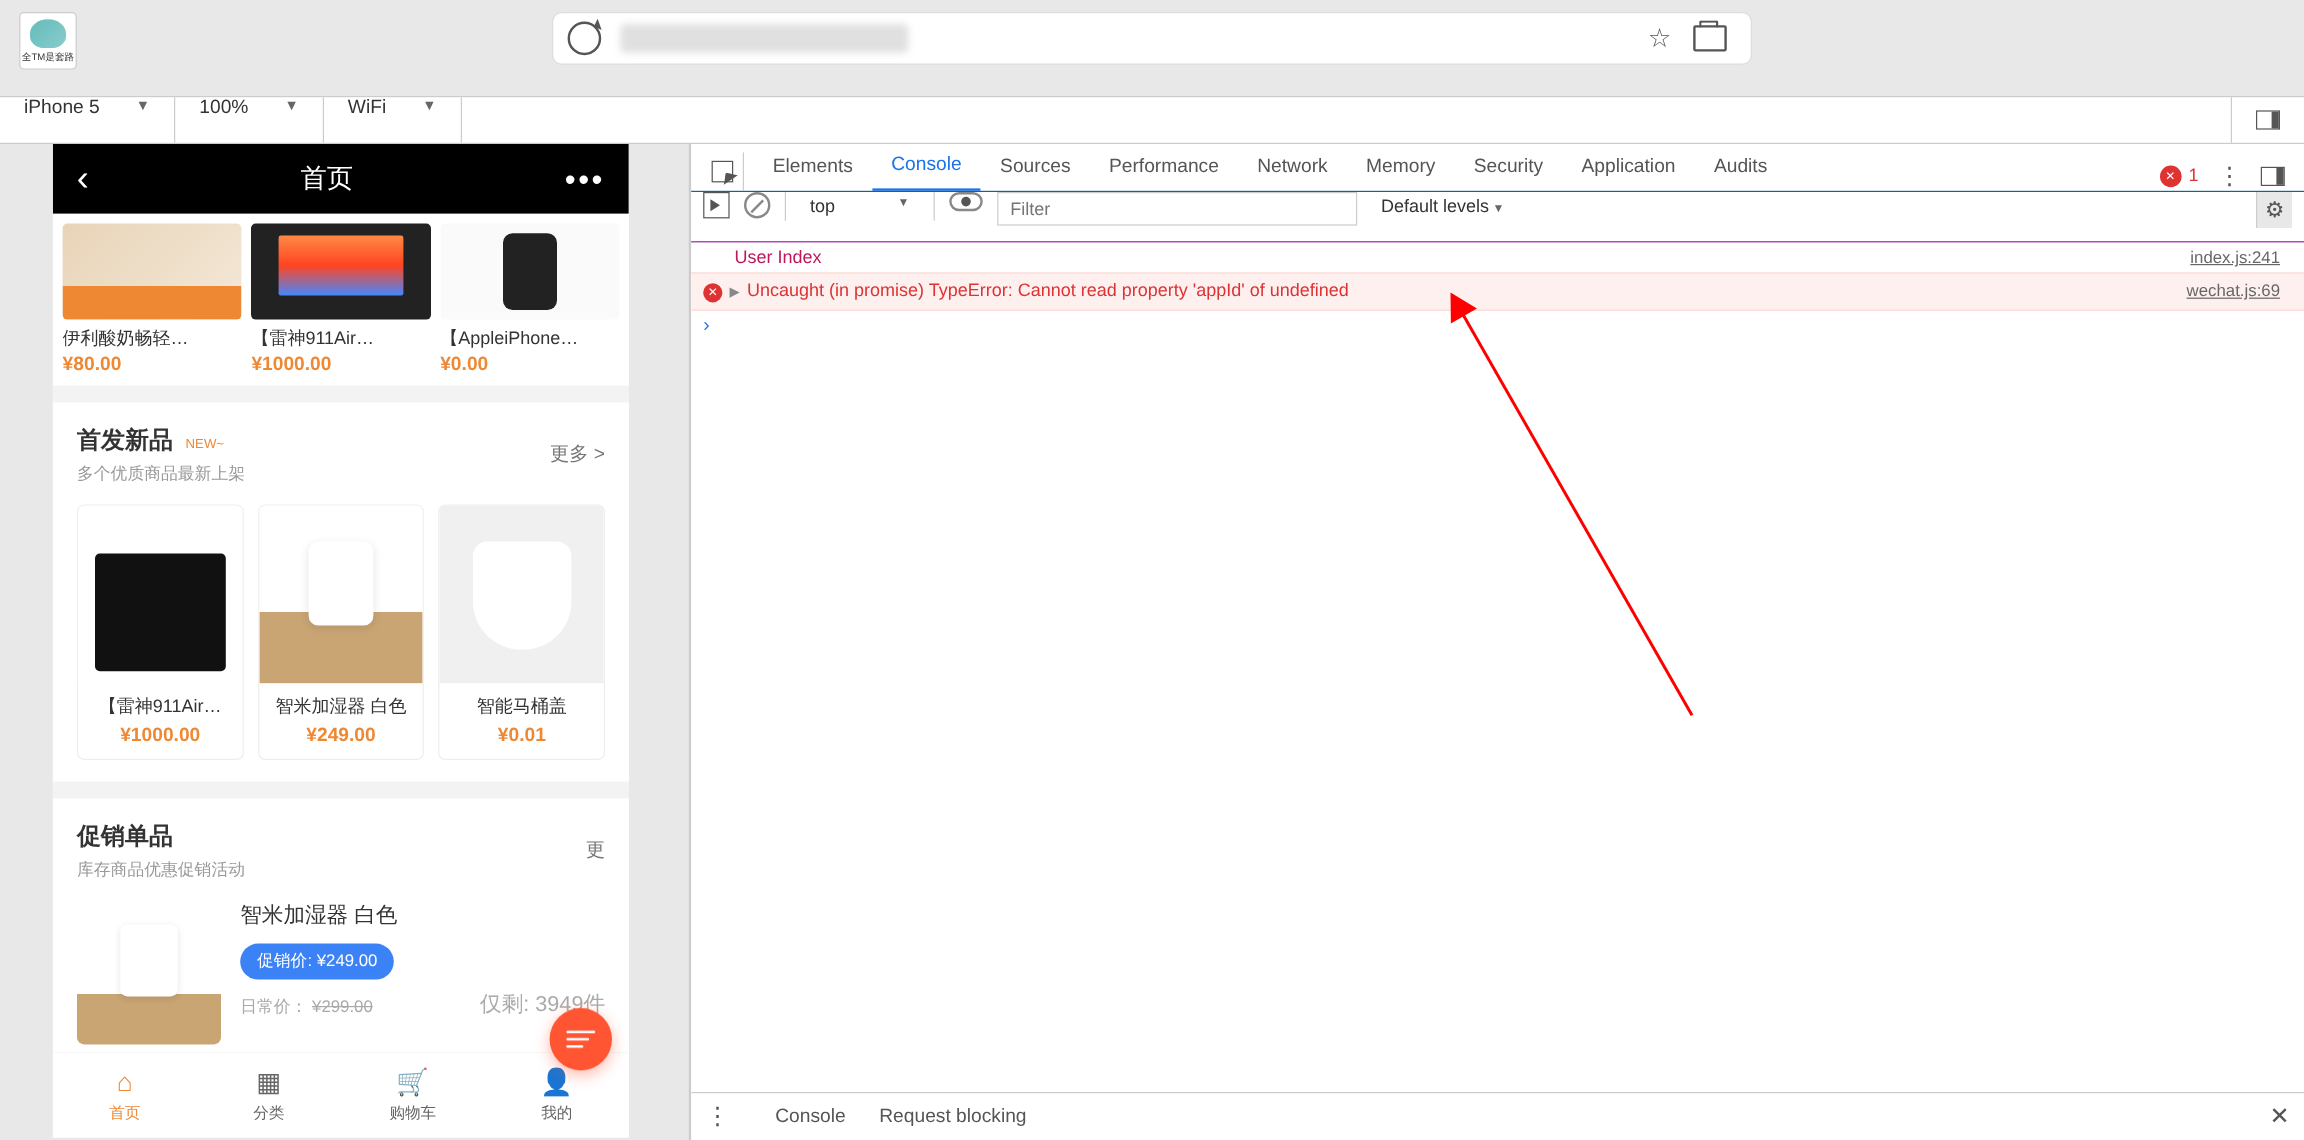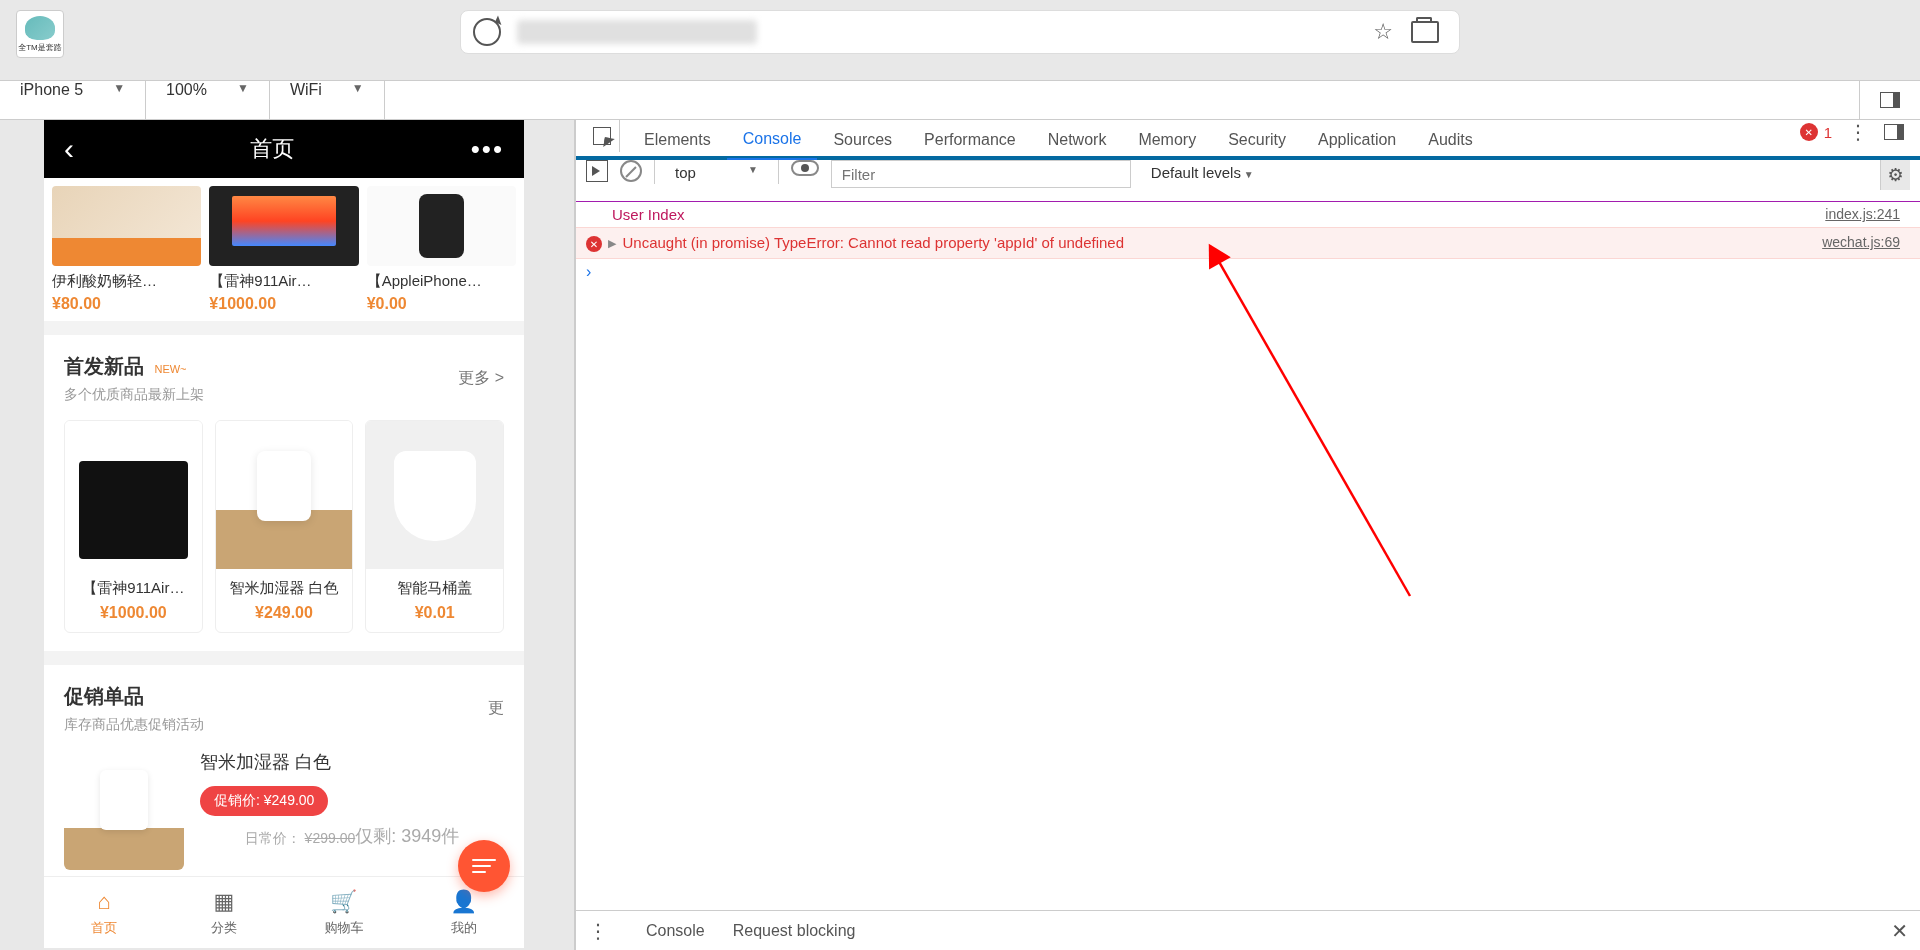--- a/index.html
+++ b/index.html
@@ -64,35 +64,35 @@
 .gimg.humid::after{content:"";position:absolute;top:30px;left:30%;width:40%;height:70px;background:#fff;border-radius:8px;box-shadow:0 2px 8px rgba(0,0,0,.1)}
 .gimg.toilet{background:#f0f0f0}
 .gimg.toilet::after{content:"";position:absolute;top:30px;left:20%;width:60%;height:90px;background:#fff;border-radius:12px 12px 40px 40px}
 .gname{font-size:15px;color:#333;white-space:nowrap;overflow:hidden;text-overflow:ellipsis;padding:0 6px}
 .gprice{font-size:16px;color:#e83;font-weight:bold;margin-top:6px}
 .promo-item{display:flex;gap:16px;margin-top:16px;align-items:flex-start}
 .promo-img{width:120px;height:120px;background:linear-gradient(180deg,#fff 65%,#c9a574 65%);border-radius:6px;position:relative;flex-shrink:0}
 .promo-img::after{content:"";position:absolute;top:20px;left:30%;width:40%;height:60px;background:#fff;border-radius:6px;box-shadow:0 2px 6px rgba(0,0,0,.1)}
 .promo-info{flex:1}
 .promo-name{font-size:18px;color:#333;margin-bottom:12px}
-.promo-price{display:inline-block;background:#ef4444;color:#fff;padding:6px 14px;border-radius:16px;font-size:14px}
+.promo-price{display:inline-block;background:#3b82f6;color:#fff;padding:6px 14px;border-radius:16px;font-size:14px}
 .promo-old{font-size:14px;color:#aaa;margin-top:12px}
 .promo-old .strike{text-decoration:line-through}
 .promo-stock{font-size:18px;color:#aaa;margin-top:8px;text-align:right}
 .fab{position:absolute;right:14px;top:720px;width:52px;height:52px;background:#f53;border-radius:50%;display:flex;align-items:center;justify-content:center;box-shadow:0 4px 12px rgba(255,80,50,.4)}
 .fab-lines{width:24px;display:flex;flex-direction:column;gap:4px}
 .fab-lines span{height:2px;background:#fff;border-radius:1px}
 .fab-lines span:nth-child(2){width:80%}
 .fab-lines span:nth-child(3){width:60%}
 .phone-tabs{height:72px;background:#fff;border-top:1px solid #eee;display:flex}
 .ptab{flex:1;display:flex;flex-direction:column;align-items:center;justify-content:center;gap:4px;font-size:13px;color:#666}
 .ptab.active{color:#e83}
 .ptab-icon{width:26px;height:26px;display:flex;align-items:center;justify-content:center;font-size:22px}
 .devtools{flex:1;background:#fff;display:flex;flex-direction:column}
-.dt-tabs{height:40px;border-bottom:4px solid #0369a1;display:flex;align-items:flex-start;padding:0 8px}
+.dt-tabs{height:40px;border-bottom:1px solid #0369a1;display:flex;align-items:flex-end;padding:0 8px}
 .dt-inspect{width:36px;height:32px;display:flex;align-items:center;justify-content:center;border-right:1px solid #ccc;margin-right:8px}
 .inspect-icon{width:18px;height:18px;border:1.5px solid #555;position:relative}
 .inspect-icon::after{content:"";position:absolute;bottom:-4px;right:-4px;width:0;height:0;border:5px solid transparent;border-top-color:#555;border-left-color:#555;transform:rotate(10deg)}
 .dt-tab{padding:0 16px;font-size:16px;color:#555;height:40px;display:flex;align-items:center;cursor:pointer}
 .dt-tab.active{color:#1a73e8;border-bottom:2px solid #1a73e8}
 .dt-right{margin-left:auto;display:flex;align-items:center;gap:16px;padding-right:8px}
 .err-badge{width:18px;height:18px;background:#d33;border-radius:50%;color:#fff;font-size:12px;display:flex;align-items:center;justify-content:center}
 .err-badge::before{content:"✕";font-size:10px}
 .err-count{color:#d33;font-size:15px;margin-left:-10px}
 .kebab{font-size:20px;color:#555;cursor:pointer}
@@ -221,21 +221,21 @@
               <span class="sec-title">促销单品</span>
               <div class="sec-sub">库存商品优惠促销活动</div>
             </div>
             <span class="more">更</span>
           </div>
           <div class="promo-item">
             <div class="promo-img"></div>
             <div class="promo-info">
               <div class="promo-name">智米加湿器 白色</div>
               <span class="promo-price"><span>促销价:</span> <span>¥249.00</span></span>
-              <div style="display:flex;justify-content:center;align-items:flex-end">
+              <div style="display:flex;justify-content:space-between;align-items:flex-end">
                 <div class="promo-old"><span>日常价：</span> <span class="strike">¥299.00</span></div>
                 <div class="promo-stock"><span>仅剩:</span> <span>3949件</span></div>
               </div>
             </div>
           </div>
         </div>
       </div>
 
       <div class="fab">
         <div class="fab-lines">

